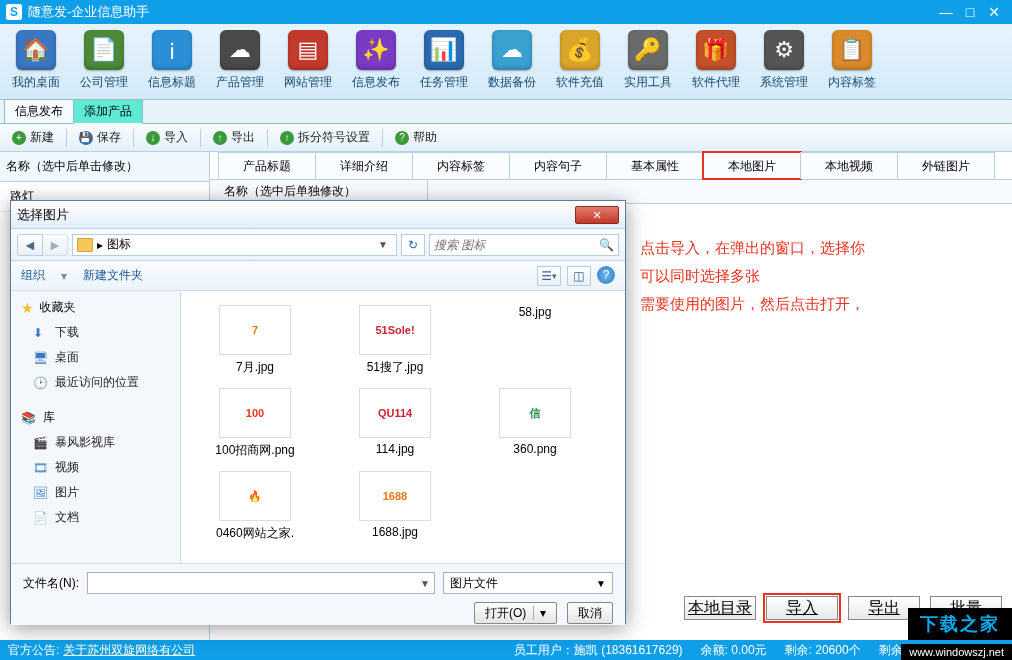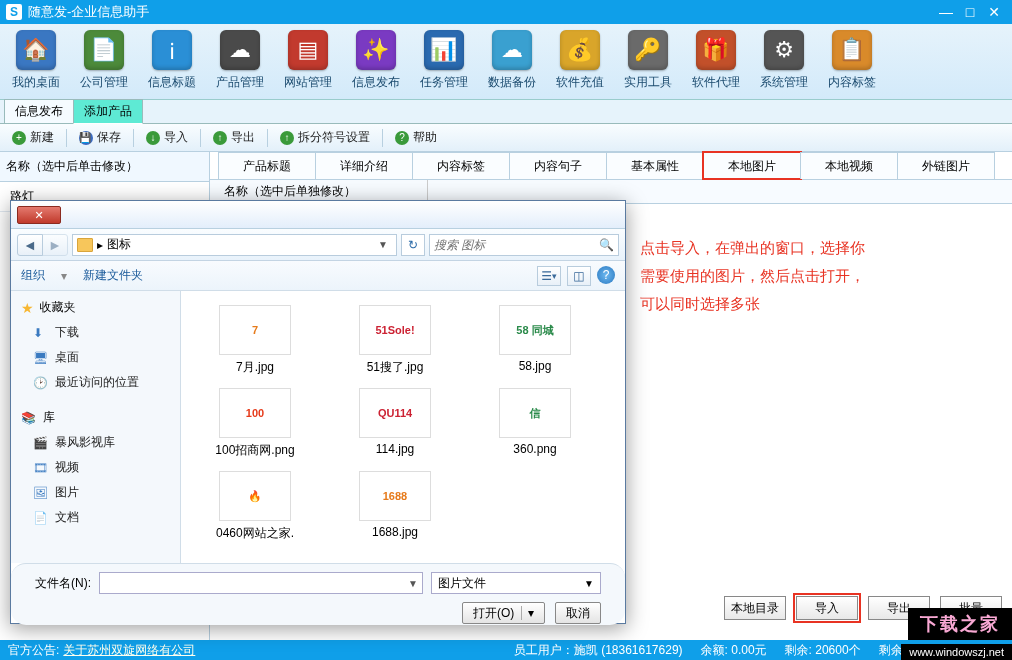--- a/index.html
+++ b/index.html
@@ -42,21 +42,21 @@
 
 
 .gridhdr { height:24px; border-bottom:1px solid #b8d0e0; display:flex; align-items:center; padding-left:8px; background:#f7fbff;}
 .gridhdr .cell { width:210px; border-right:1px solid #ccc; padding:3px 6px;}
 
 
 .helptext { padding:30px 0 0 0; color:#e83323; font-size:15px; line-height:28px; margin-left:430px;}
 
 
 .actionbar { position:absolute; right:10px; bottom:40px; display:flex; gap:10px;}
-.abtn { width:62px; height:24px; border:1px solid #888; background:linear-gradient(#fff,#e8e8e8); display:flex; align-items:center; justify-content:center; cursor:pointer; font-size:12px;}
+.abtn { width:72px; height:24px; border:1px solid #888; background:linear-gradient(#fff,#e8e8e8); display:flex; align-items:center; justify-content:center; cursor:pointer; font-size:16px;text-decoration:underline;}
 .abtn.sel { outline:2px solid #e83323; outline-offset:1px;}
 
 
 .status { position:absolute; left:0; right:0; bottom:0; height:20px; background:#0f9fe9; color:#fff; display:flex; align-items:center; padding:0 8px; font-size:12px;}
 .status .lnk { color:#ffe; text-decoration:underline; margin-left:4px;}
 .status .fill { flex:1;}
 .status .seg { margin-left:18px;}
 
 
 .overlay { position:absolute; left:10px; top:200px; width:616px; height:424px; background:#fff; border:1px solid #5a7aa0; box-shadow:0 4px 20px rgba(0,0,0,.4);}
@@ -89,30 +89,30 @@
 .side-hdr { padding:4px 10px; font-size:12px; display:flex; align-items:center; gap:6px;}
 .sico { width:16px; height:14px; display:inline-block;}
 .star { color:#f7b733; font-size:14px;}
 .blu { color:#3a7ac0;}
 .dlg-files { flex:1; overflow:auto; padding:8px 4px;}
 .frow { display:flex;}
 .fcell { width:140px; display:flex; flex-direction:column; align-items:center; gap:4px; padding:6px;}
 .thumb { width:72px; height:50px; border:1px solid #ddd; background:#fff; display:flex; align-items:center; justify-content:center; font-size:11px; font-weight:bold;}
 .fname { font-size:12px; text-align:right;}
 
-.dlg-foot { height:62px; border-top:1px solid #d0dde8; padding:8px 24px; background:#f4f8fc;border-radius:15px;}
+.dlg-foot { height:62px; border-top:1px solid #d0dde8; padding:8px 12px; background:#f4f8fc;}
 .frow2 { display:flex; align-items:center; gap:8px; margin-bottom:8px;}
 .frow2 .lbl { font-size:12px;}
 .frow2 .inp { flex:1; height:22px; border:1px solid #aac; background:#fff;}
 .frow2 .sel { width:170px; height:22px; border:1px solid #aac; background:#fff; display:flex; align-items:center; padding:0 6px; justify-content:space-between; font-size:12px;}
 .frow3 { display:flex; justify-content:flex-end; gap:10px;}
 .dbtn { height:22px; padding:0 10px; border:1px solid #888; background:linear-gradient(#fff,#e4e4e4); cursor:pointer; display:flex; align-items:center; font-size:12px; border-radius:2px;}
 
 
-.wm { position:absolute; right:0; bottom:20px; background:#000; color:#f9a8d4; font-size:18px; padding:4px 12px; font-weight:bold; letter-spacing:2px; }
+.wm { position:absolute; right:0; bottom:20px; background:#000; color:#0ea5e9; font-size:18px; padding:4px 12px; font-weight:bold; letter-spacing:2px; }
 .wm2 { position:absolute; right:0; bottom:0; background:#000; color:#fff; font-size:11px; padding:2px 8px; z-index:5;}
 </style>
 </head>
 <body>
 
 <div class="titlebar">
   <div class="logo">S</div>
   <div class="title">随意发-企业信息助手</div>
   <div class="wbtn">—</div>
   <div class="wbtn">□</div>
@@ -225,22 +225,22 @@
         <div class="cattab">基本属性</div>
         <div class="cattab sel">本地图片</div>
         <div class="cattab">本地视频</div>
         <div class="cattab">外链图片</div>
       </div>
     <div class="gridhdr">
       <div class="cell">名称（选中后单独修改）</div>
     </div>
     <div class="helptext">
       <div>点击导入，在弹出的窗口，选择你</div>
+      <div>可以同时选择多张</div>
       <div>需要使用的图片，然后点击打开，</div>
-      <div>可以同时选择多张</div>
     </div>
   </div>
 </div>
 
 <div class="actionbar" id="actionbar">
     <div class="abtn">本地目录</div>
     <div class="abtn sel">导入</div>
     <div class="abtn">导出</div>
     <div class="abtn">批量</div>
   </div>
@@ -251,20 +251,21 @@
   <span class="fill"></span>
   <span class="seg">员工用户：施凯 (18361617629)</span>
   <span class="seg">余额: 0.00元</span>
   <span class="seg">剩余: 20600个</span>
   <span class="seg">剩余时间: 32 天</span>
   <span class="seg">版本</span>
 </div>
 
 <div class="overlay">
   <div class="dlg-title">
+    <span class="t">选择图片</span>
     <span class="close">✕</span>
   </div>
   <div class="dlg-nav">
     <div class="navbtn">◄</div>
     <div class="navbtn" style="opacity:.5">►</div>
     <div class="pathbar">
       <span class="foldr"></span>
       <span class="crumb">▸</span>
       <span class="crumb">图标</span>
       <span class="dd">▼</span>
@@ -329,21 +330,20 @@
         <div class="frow">
           <div class="fcell">
             <div class="thumb" style="color:#e67a1a">7</div>
             <div class="fname">7月.jpg</div>
           </div>
           <div class="fcell">
             <div class="thumb" style="color:#c23">51Sole!</div>
             <div class="fname">51搜了.jpg</div>
           </div>
           <div class="fcell">
-            <div class="thumb" style="color:#2a8a4a">58 同城</div>
             <div class="fname">58.jpg</div>
           </div>
         </div>
         <div class="frow">
           <div class="fcell">
             <div class="thumb" style="color:#e63a1a">100</div>
             <div class="fname">100招商网.png</div>
           </div>
           <div class="fcell">
             <div class="thumb" style="color:#c23">QU114</div>

